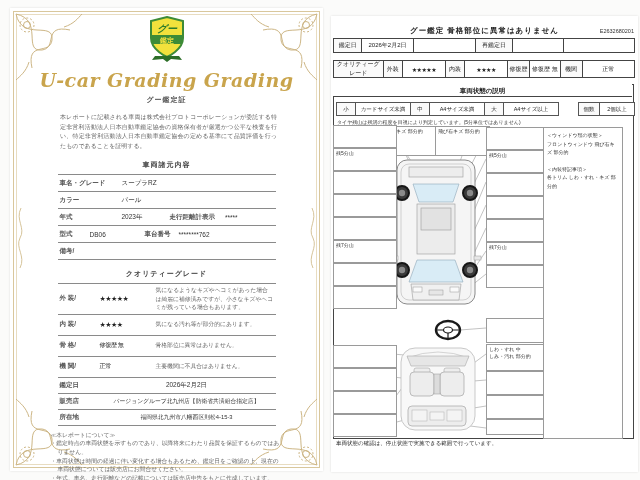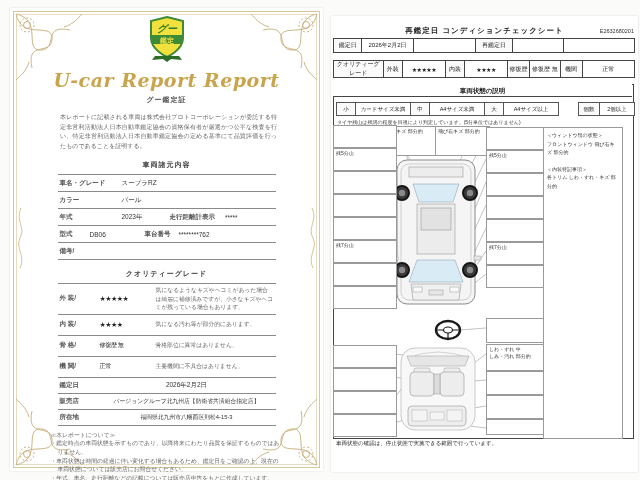--- a/index.html
+++ b/index.html
@@ -111,21 +111,21 @@
     </svg>
 
   <div class="lp-content">
     <svg width="36" height="47" viewBox="0 0 36 47">
       <path d="M18,1 L34,5 V22 C34,34 18,41 18,41 C18,41 2,34 2,22 V5 Z" fill="#f2e13c" stroke="#3d8b37" stroke-width="2"></path>
       <text x="18" y="16" font-size="10" font-style="italic" font-weight="bold" fill="#2f7c2a" text-anchor="middle">グー</text>
       <rect x="3" y="19" width="30" height="9" fill="#3d8b37"></rect>
       <text x="18" y="26.5" font-size="7" font-weight="bold" fill="#f2e13c" text-anchor="middle">鑑定</text>
       <path d="M6,40 L30,40 L33,44 L22,43 L18,46 L14,43 L3,44 Z" fill="#2c6e28"></path>
     </svg>
-    <div class="lp-title">U-car Report Report</div>
+    <div class="lp-title">U-car Grading Grading</div>
     <div class="lp-sub">グー鑑定証</div>
     <div class="lp-intro">本レポートに記載される車両は株式会社プロトコーポレーションが委託する特定非営利活動法人日本自動車鑑定協会の資格保有者が厳選かつ公平な検査を行い、特定非営利活動法人日本自動車鑑定協会の定める基準にて品質評価を行ったものであることを証明する。</div>
 
     <div class="lp-h">車両諸元内容</div>
     <div class="ltable">
       <div class="lrow">
         <span class="lab w62">車名・グレード</span>
         <span class="val">スープラRZ</span>
       </div>
       <div class="lrow">
@@ -191,21 +191,21 @@
       <div class="bullet">・車両状態は時間の経過に伴い変化する場合もあるため、鑑定日をご確認の上、現在の車両状態については販売店にお問合せください。</div>
       <div class="bullet">・年式、車名、走行距離などの記載については販売店申告をもとに作成しています。</div>
 
     </div>
 
     
   </div>
 </div>
 
 <div class="page right-page">
-  <div class="rp-title">再鑑定日 コンディションチェックシート</div>
+  <div class="rp-title">グー鑑定 骨格部位に異常はありません</div>
   <div class="rp-code">E2632680201</div>
 
   <div class="rtable rt1">
     <div class="rcell" style="width:9%;background:#fafafa;">鑑定日</div>
     <div class="rcell" style="width:17%;">2026年2月2日</div>
     <div class="rcell" style="width:21%;"></div>
     <div class="rcell" style="width:12%;background:#fafafa;">再鑑定日</div>
     <div class="rcell" style="width:17%;"></div>
     <div class="rcell" style="width:24%;"></div>
   </div>

